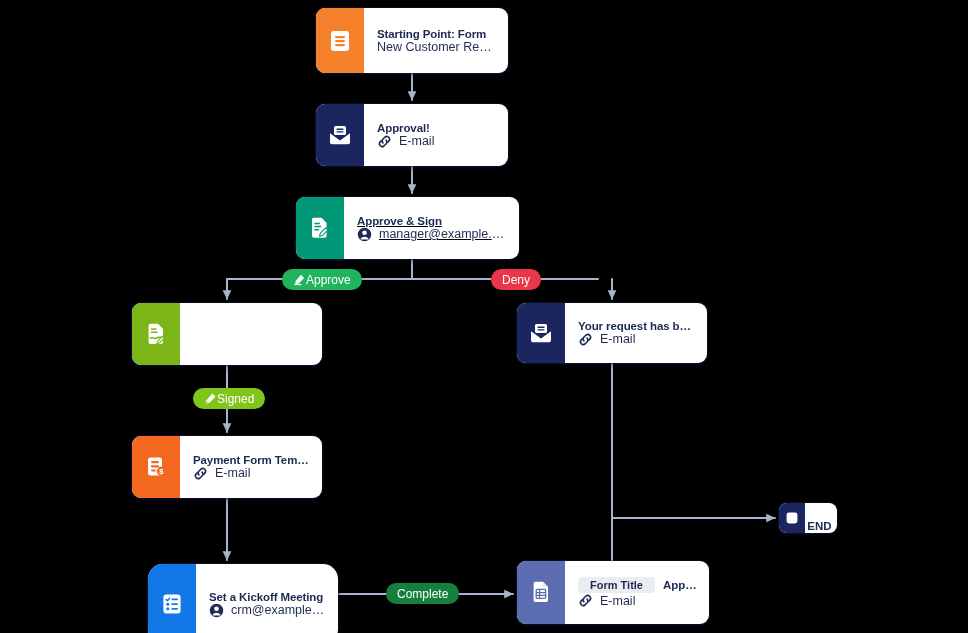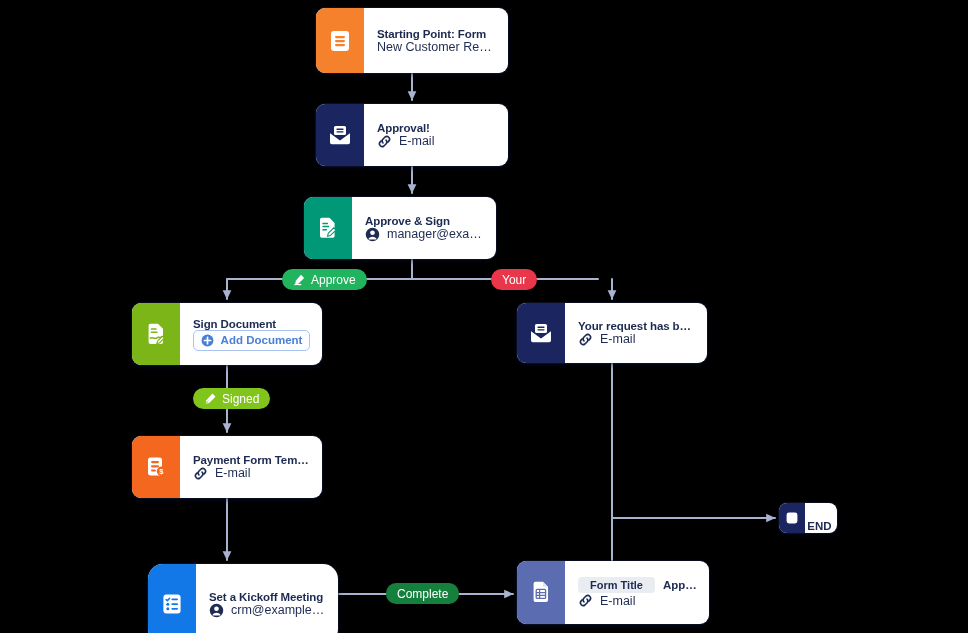--- a/index.html
+++ b/index.html
@@ -70,21 +70,21 @@
   }
   .node-sub .sub-text {
     overflow: hidden;
     text-overflow: ellipsis;
   }
   .sub-ico { flex: 0 0 auto; display: block; }
 
   
   #node-start   { left: 316px; top: 8px;   width: 192px; height: 65px; }
   #node-welcome { left: 316px; top: 104px; width: 192px; height: 62px; }
-  #node-approve { left: 304px; top: 197px; width: 192px; height: 62px; }
+  #node-approve { left: 296px; top: 197px; width: 223px; height: 62px; text-decoration: underline; }
   #node-sign    { left: 132px; top: 303px; width: 190px; height: 62px; }
   #node-denied  { left: 517px; top: 303px; width: 190px; height: 60px; }
   #node-payment { left: 132px; top: 436px; width: 190px; height: 62px; }
   #node-kickoff { left: 148px; top: 564px; width: 190px; height: 80px; border-radius: 15px; }
   #node-form    { left: 517px; top: 561px; width: 192px; height: 63px; }
   #node-end     { left: 779px; top: 503px; width: 58px;  height: 30px;
                   border-radius: 8px; }
 
   
   .add-doc-btn {
@@ -140,21 +140,20 @@
     padding-right: 3px;
     margin-top: 16px;
   }
 
   
   .pill {
     position: absolute;
     display: flex;
     align-items: center;
     justify-content: center;
-    gap: 5px;
     height: 21px;
     padding: 0 11px;
     border-radius: 11px;
     font-size: 12px;
     color: #ffffff;
     white-space: nowrap;
     z-index: 7;
     cursor: pointer;
   }
   #pill-approve  { left: 282px; top: 269px; background: #22b35e; }
@@ -260,30 +259,20 @@
   </div>
 
   <div class="node" id="node-sign">
     <div class="node-icon" style="background:#7cb518;">
       <svg width="22" height="23" viewBox="0 0 22 23">
         <path d="M3.6 2.6 A1.8 1.8 0 0 1 5.4 0.8 L13 0.8 L18 5.8 L18 19.2 A1.8 1.8 0 0 1 16.2 21 L5.4 21 A1.8 1.8 0 0 1 3.6 19.2 Z" fill="#ffffff"></path>
         <path d="M6.4 6 L11 6 M6.4 9.2 L12 9.2" stroke="#7cb518" stroke-width="1.5" stroke-linecap="round"></path>
         <path d="M5.4 15.2 C7.6 13.2 9.6 17.2 12 14.8 C13.4 13.4 15.2 15.6 16.6 13.6" fill="none" stroke="#7cb518" stroke-width="1.6" stroke-linecap="round"></path>
         <path d="M12.6 18.2 L17.4 13.4 L19.2 15.2 L14.4 20 L11.8 20.6 Z" fill="#ffffff" stroke="#7cb518" stroke-width="1.1"></path>
       </svg>
-    </div>
-    <div class="node-body">
-      <div class="node-title">Sign Document</div>
-      <div class="add-doc-btn">
-        <svg width="13" height="13" viewBox="0 0 14 14">
-          <circle cx="7" cy="7" r="6.4" fill="#4a7fd4"></circle>
-          <path d="M7 3.6 L7 10.4 M3.6 7 L10.4 7" stroke="#ffffff" stroke-width="1.8" stroke-linecap="round"></path>
-        </svg>
-        <span>Add Document</span>
-      </div>
     </div>
   </div>
 
   <div class="node" id="node-denied">
     <div class="node-icon" style="background:#1b2560;">
       <svg width="24" height="22" viewBox="0 0 24 22">
         <rect x="6" y="2" width="12" height="9" rx="1.6" fill="#ffffff"></rect>
         <rect x="8.4" y="4.6" width="7.2" height="1.3" rx="0.65" fill="#1b2560"></rect>
         <rect x="8.4" y="7.2" width="7.2" height="1.3" rx="0.65" fill="#1b2560"></rect>
         <path d="M2 9.2 L12 16.6 L22 9.2 L22 18.4 A1.8 1.8 0 0 1 20.2 20.2 L3.8 20.2 A1.8 1.8 0 0 1 2 18.4 Z" fill="#ffffff"></path>
@@ -390,21 +379,21 @@
 
   <div class="pill" id="pill-approve">
     <svg width="13" height="13" viewBox="0 0 14 14">
       <path d="M8.6 2 L12 5.4 L6 11.4 L2.4 12 L3 8.4 Z" fill="#ffffff"></path>
       <path d="M2 12.6 C4 11.6 6 13 8.4 12.2" fill="none" stroke="#ffffff" stroke-width="1.3" stroke-linecap="round"></path>
     </svg>
     <span>Approve</span>
   </div>
 
   <div class="pill" id="pill-deny">
-    <span>Your</span>
+    <span>Deny</span>
   </div>
 
   <div class="pill" id="pill-signed">
     <svg width="13" height="13" viewBox="0 0 14 14">
       <path d="M9 1.6 L12.4 5 L5.6 11.8 L1.8 12.6 L2.6 8.8 Z" fill="#ffffff"></path>
       <path d="M2.2 12.2 L4.4 10" stroke="#80c41c" stroke-width="1" stroke-linecap="round"></path>
     </svg>
     <span>Signed</span>
   </div>
 

